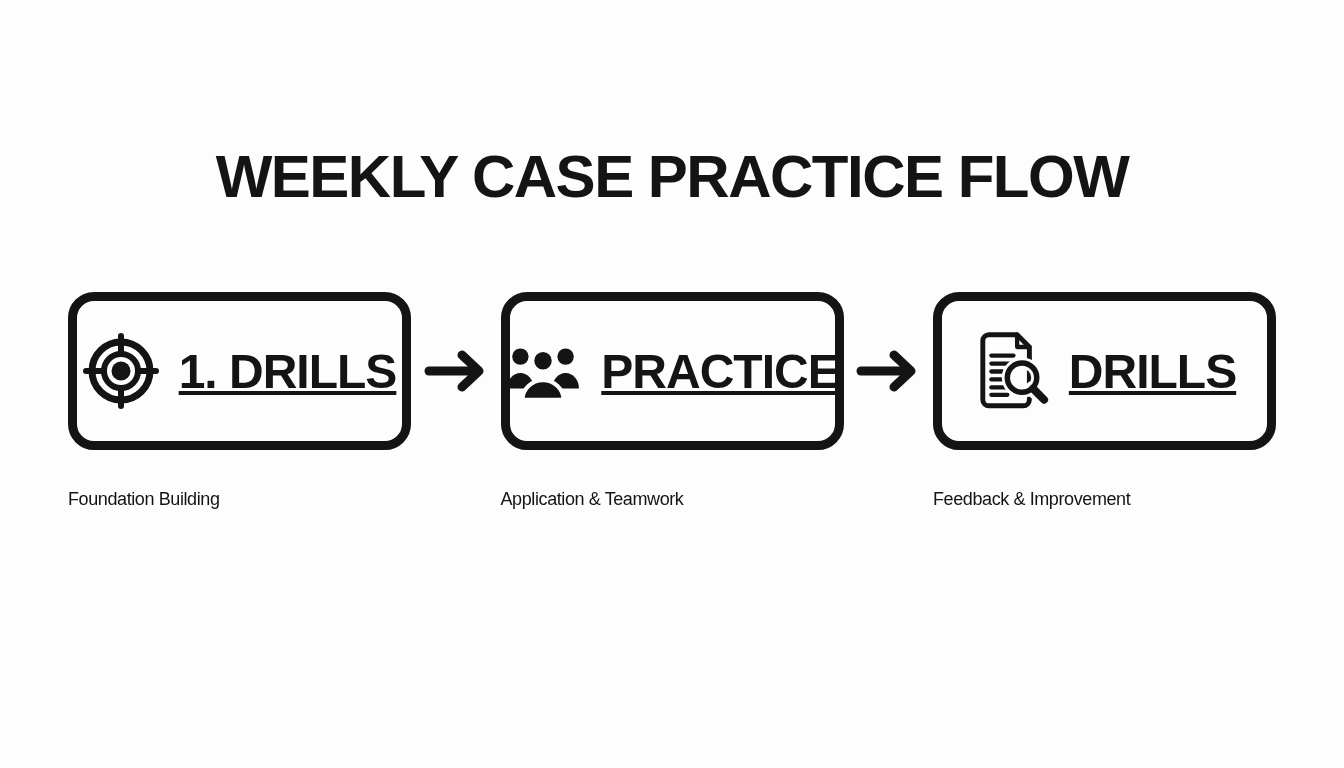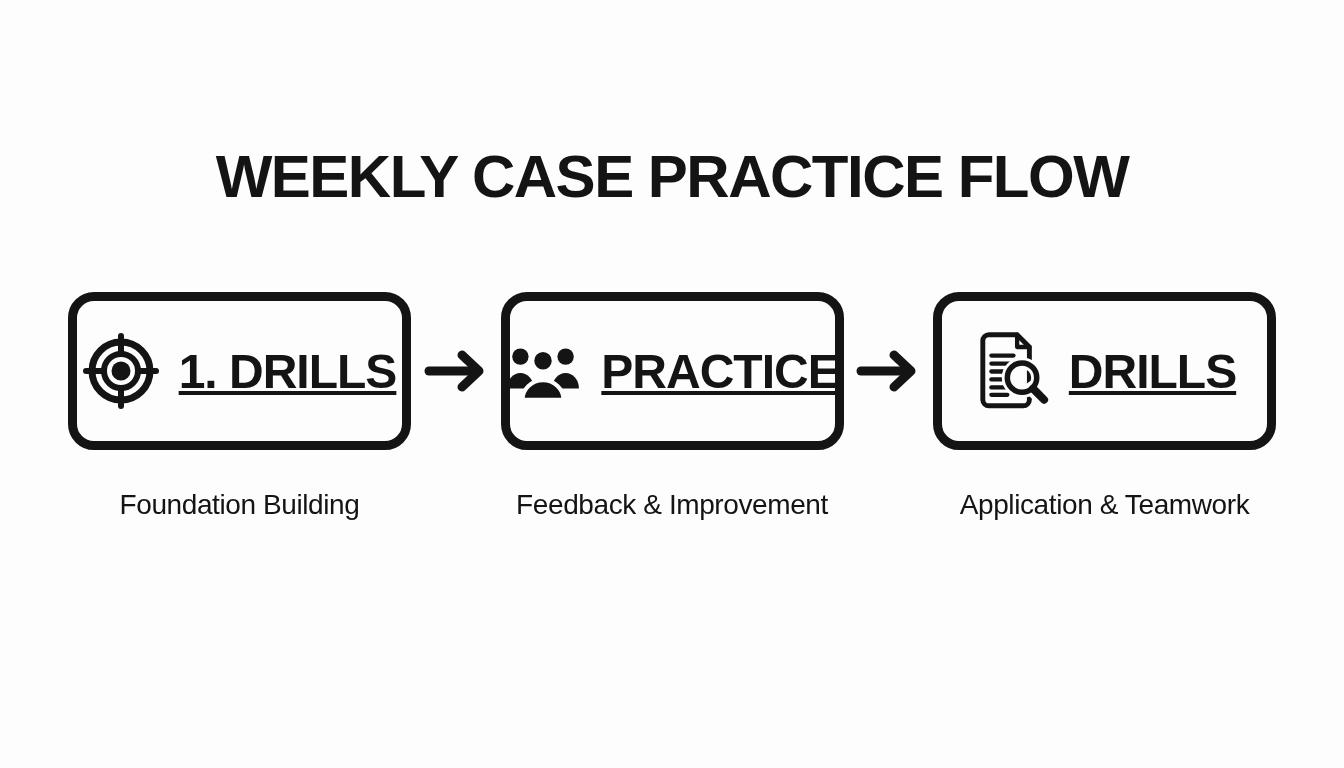--- a/index.html
+++ b/index.html
@@ -41,22 +41,21 @@
   .icon svg { display:block; }
 
   .arrow-cell { flex:1 1 auto; display:flex; align-items:center; justify-content:center; }
 
   .caption-row {
     position:absolute; top:489px; left:68px; width:1208px;
     display:flex; justify-content:space-between;
   }
   .caption {
     width:343px; flex:0 0 343px;
-    text-align:center;
-    font-size:28px; letter-spacing:-0.4px; font-stretch:condensed;
+    font-size:18px; letter-spacing:-0.4px; font-stretch:condensed;
     white-space:nowrap;
   }
 </style>
 </head>
 <body>
 
 <div class="stage">
 
   <h1 class="title">WEEKLY CASE PRACTICE FLOW</h1>
 
@@ -128,17 +127,17 @@
           <path d="M49 47 L58 56" stroke-width="6.5"></path>
         </svg>
       </span>
       <span class="step-label">DRILLS</span>
     </div>
 
   </section>
 
   <section class="caption-row">
     <div class="caption">Foundation Building</div>
+    <div class="caption">Application &amp; Teamwork</div>
     <div class="caption">Feedback &amp; Improvement</div>
-    <div class="caption">Application &amp; Teamwork</div>
   </section>
 
 </div>
 
 </body></html>

